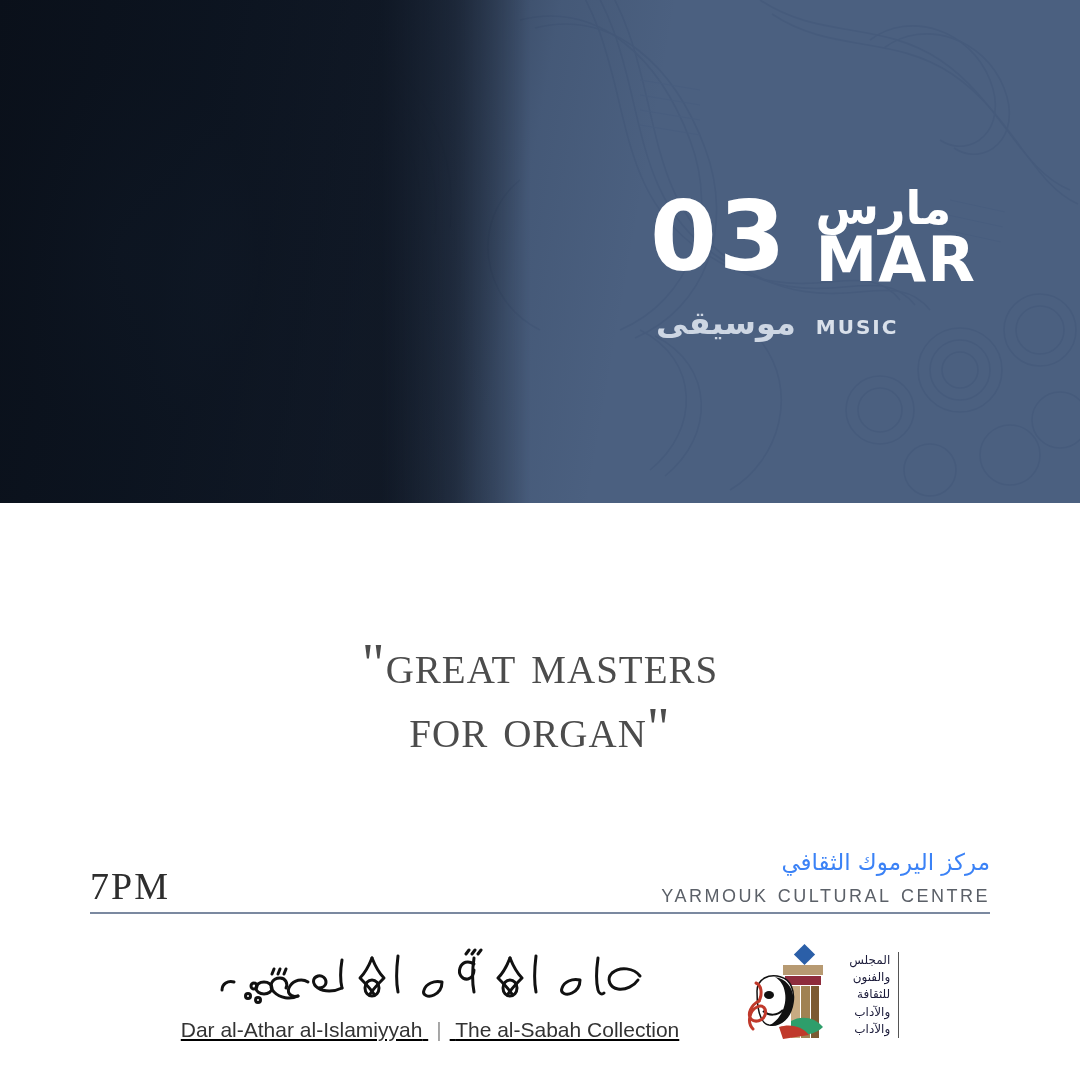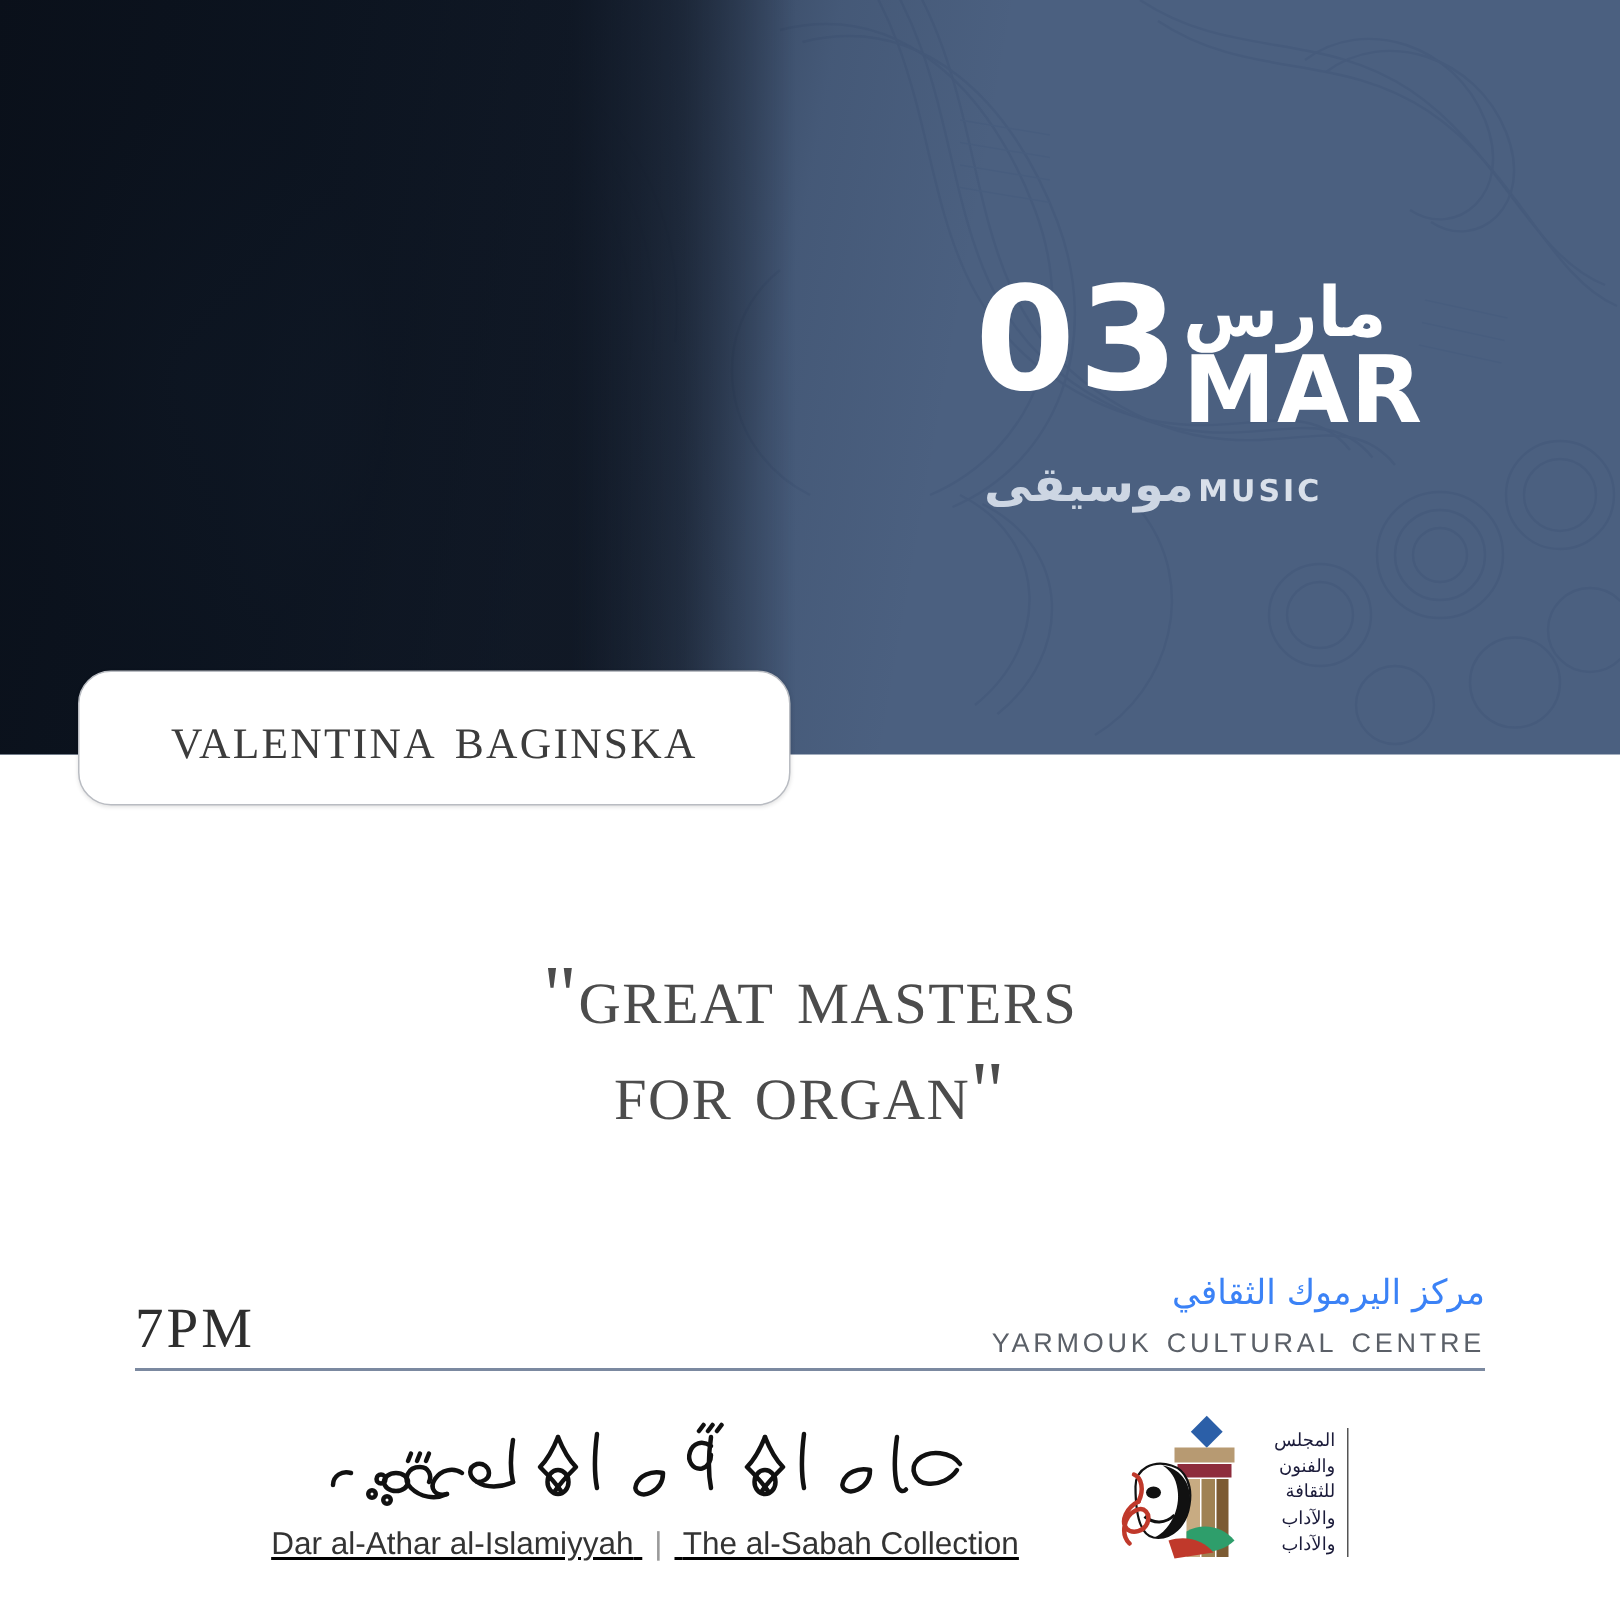--- a/index.html
+++ b/index.html
@@ -64,22 +64,22 @@
   
   .date-block {
     position: absolute;
     left: 650px;
     top: 185px;
     width: 340px;
     color: #ffffff;
   }
   .date-row {
     display: flex;
-    align-items: flex-start;
-    gap: 1px;
+    align-items: center;
+    gap: 28px;
   }
   .day-num {
     font-family: "DejaVu Sans", sans-serif;
     font-weight: 700;
     font-size: 96px;
     line-height: 0.86;
     letter-spacing: 2px;
     color: #ffffff;
   }
   .month-stack {
@@ -100,21 +100,21 @@
     font-family: "DejaVu Sans", sans-serif;
     font-weight: 700;
     font-size: 62px;
     line-height: 0.92;
     letter-spacing: 1px;
     color: #ffffff;
   }
   .category-row {
     display: flex;
     align-items: baseline;
-    gap: 3px;
+    gap: 20px;
     margin-top: 14px;
     margin-left: 6px;
   }
   .cat-ar {
     font-family: "DejaVu Sans", sans-serif;
     font-weight: 700;
     font-size: 32px;
     color: #cdd6e3;
     direction: rtl;
   }
@@ -521,23 +521,20 @@
           <div class="month-en">MAR</div>
         </div>
       </div>
       <div class="category-row">
         <div class="cat-ar">موسيقى</div>
         <div class="cat-en">Music</div>
       </div>
     </div>
   </div>
 
-  <div class="name-plate">
-    <div class="name-plate-text">Valentina Baginska</div>
-  </div>
 
   <div class="program-title">"Great Masters
 for Organ"</div>
 
   <div class="details">
     <div class="time-text">7PM</div>
     <div class="venue">
       <div class="venue-ar">مركز اليرموك الثقافي</div>
       <div class="venue-en">Yarmouk Cultural Centre</div>
     </div>

